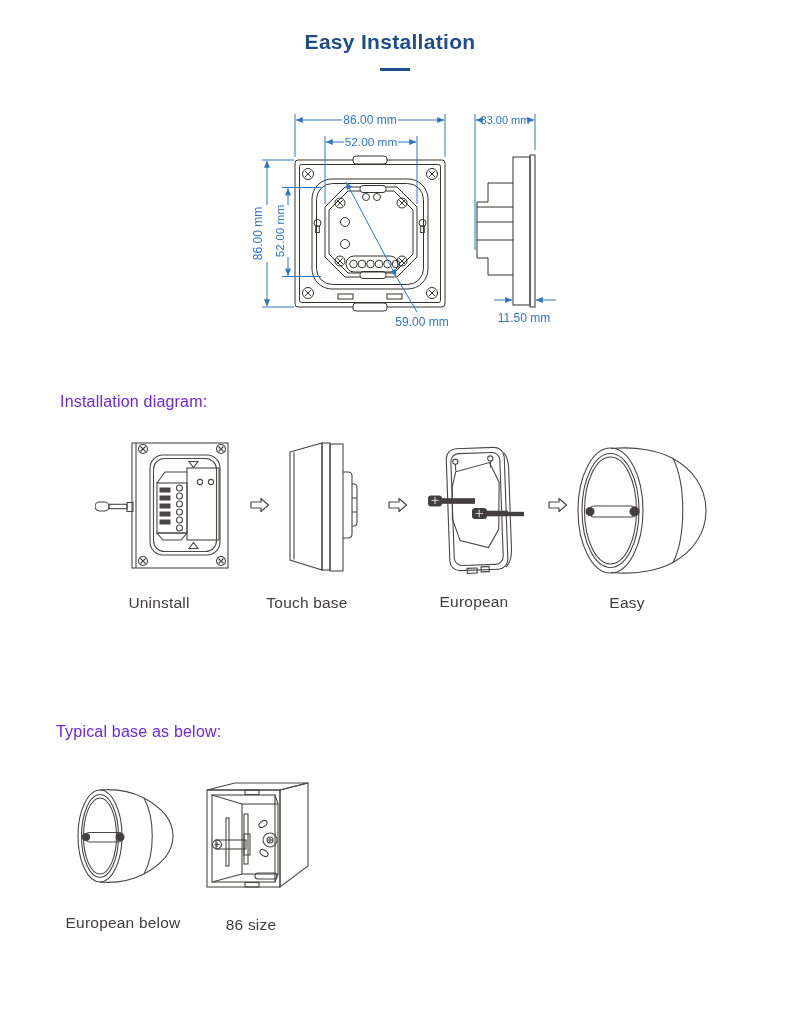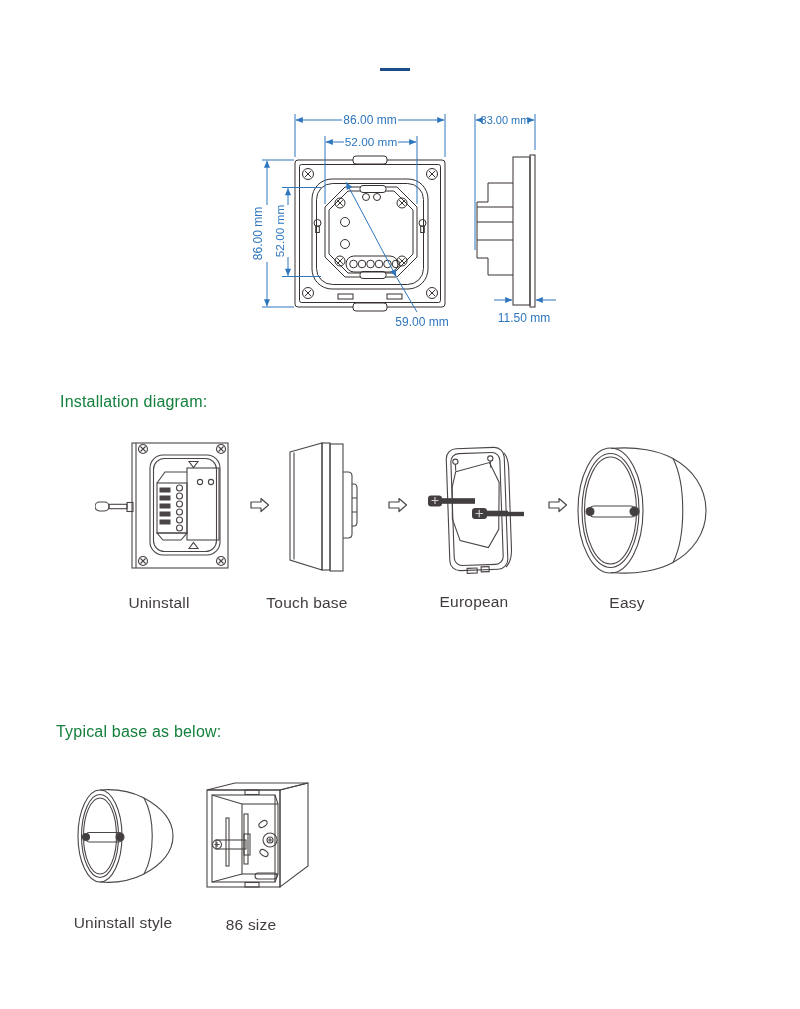--- a/index.html
+++ b/index.html
@@ -2,34 +2,35 @@
 <html><head>
 <meta charset="utf-8">
 <style>
   html,body{margin:0;padding:0;background:#ffffff;}
   .page{position:relative;width:800px;height:1009px;background:#fff;overflow:hidden;
         font-family:"Liberation Sans",sans-serif;}
   .abs{position:absolute;}
   .title{left:0;top:30px;width:780px;text-align:center;font-size:21px;font-weight:bold;
          color:#1d4e89;letter-spacing:.3px;}
   .title-dash{left:380px;top:68px;width:30px;height:3px;background:#1d4e89;}
-  .section-heading{font-size:16px;color:#15803d;letter-spacing:.2px;}
+  .section-heading{font-size:16px;color:#6d28d9;letter-spacing:.2px;}
   .fig-label{font-size:15.5px;color:#423c3d;letter-spacing:.2px;transform:translateX(-50%);
              white-space:nowrap;text-align:center;}
   svg{display:block;}
   .ink{stroke:#36312f;fill:none;stroke-width:1;}
   .fig{stroke:#4b4546;fill:none;stroke-width:1.1;}
   .dim{stroke:#2d76bd;fill:none;stroke-width:1;}
   .dimtxt{fill:#2d76bd;font-size:12px;font-family:"Liberation Sans",sans-serif;}
 </style>
 </head>
 <body>
 
 <div class="page">
 
+  <div class="abs title">Easy Installation</div>
   <div class="abs title-dash"></div>
 
   <svg class="abs" style="left:250px;top:100px" width="210" height="235" viewBox="0 0 210 235">
     <defs>
       <marker id="dimA" viewBox="0 0 10 10" refX="9.3" refY="5" markerWidth="8" markerHeight="8" orient="auto">
         <path d="M0.5,1.2 L9.5,5 L0.5,8.8 Z" fill="#2d76bd" stroke="none"></path>
       </marker>
     </defs>
     <g class="ink">
       <rect x="45" y="60" width="150" height="147" rx="3"></rect>
@@ -314,16 +315,16 @@
             <circle r="3"></circle>
             <path d="M-2,0 H2 M0,-2 V2"></path>
           </g>
       </g>
       <ellipse cx="63" cy="46" rx="4.5" ry="2.8" transform="rotate(-35 63 46)"></ellipse>
       <ellipse cx="64" cy="75" rx="4.5" ry="2.8" transform="rotate(35 64 75)"></ellipse>
       <rect x="55" y="95" width="22" height="6" rx="3"></rect>
     </g>
   </svg>
 
-  <div class="abs fig-label" style="left:123px;top:914px">Uninstall style</div>
+  <div class="abs fig-label" style="left:123px;top:914px">European below</div>
   <div class="abs fig-label" style="left:251px;top:916px">86 size</div>
 
 </div>
 
 </body></html>

